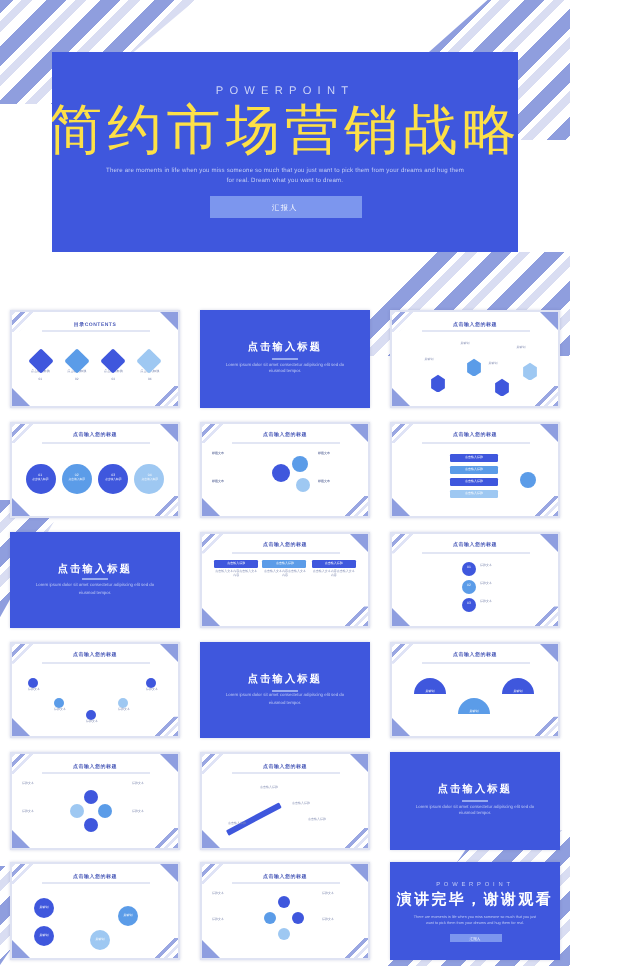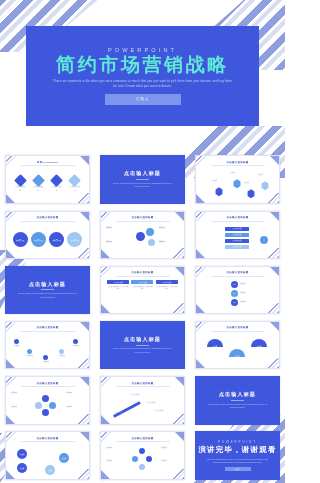--- a/index.html
+++ b/index.html
@@ -32,21 +32,21 @@
       clip-path:polygon(0 0,62% 0,18% 100%,0 100%);}
 
   
   .hero-wrap{position:absolute;left:0;top:26px;width:285px;height:106px;z-index:2;}
   .hero{position:absolute;left:26px;top:0;width:233px;height:100px;
         background:#3f57dd;overflow:hidden;}
   .hero-inner{position:absolute;inset:0;display:flex;flex-direction:column;
         align-items:center;justify-content:center;}
   .hero-kicker{color:#ccd4f7;font-size:5.6px;letter-spacing:3.1px;
         font-weight:400;margin-bottom:2px;}
-  .hero-title{color:#5eead4;font-size:19px;font-weight:700;
+  .hero-title{color:#fde047;font-size:27px;font-weight:400;
         letter-spacing:2.6px;line-height:1.05;white-space:nowrap;}
   .hero-sub{color:#c3cdf5;font-size:3.05px;line-height:1.62;text-align:center;
         width:182px;margin-top:4px;letter-spacing:.1px;}
   .hero-btn{margin-top:5px;width:76px;height:11px;background:#7c96ee;
         display:flex;align-items:center;justify-content:center;
         color:#ffffff;font-size:3.6px;letter-spacing:.7px;}
 
   
   .grid{position:absolute;left:0;top:152px;width:285px;z-index:2;
         display:grid;grid-template-columns:repeat(3,95px);}

